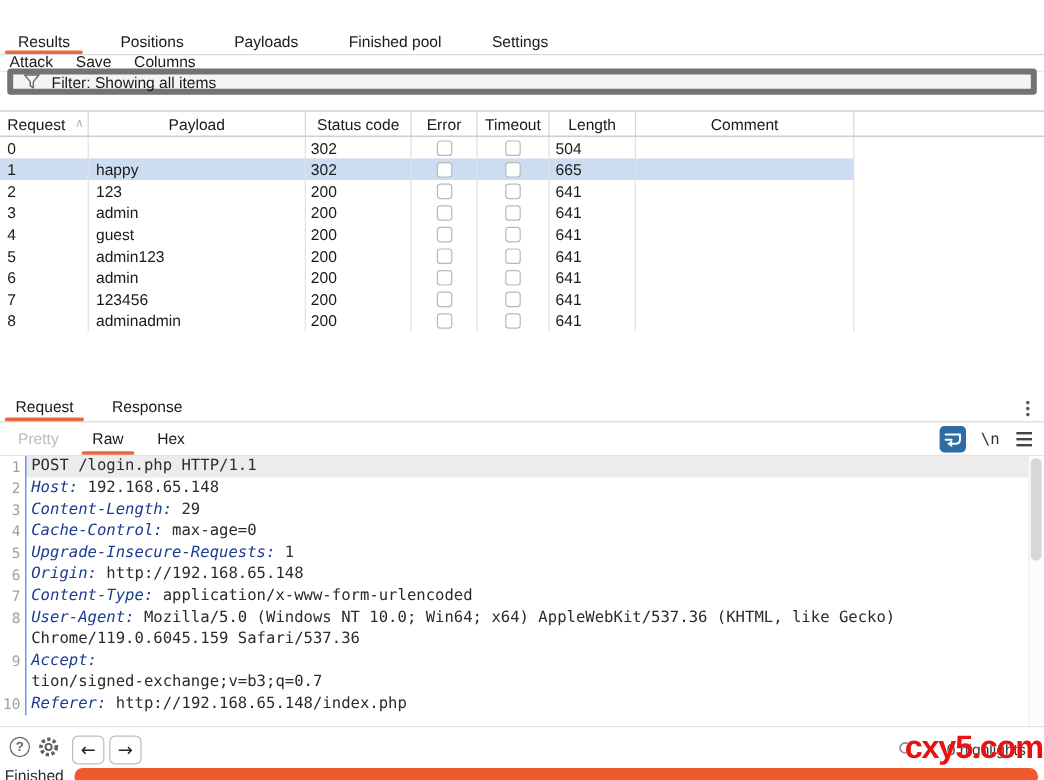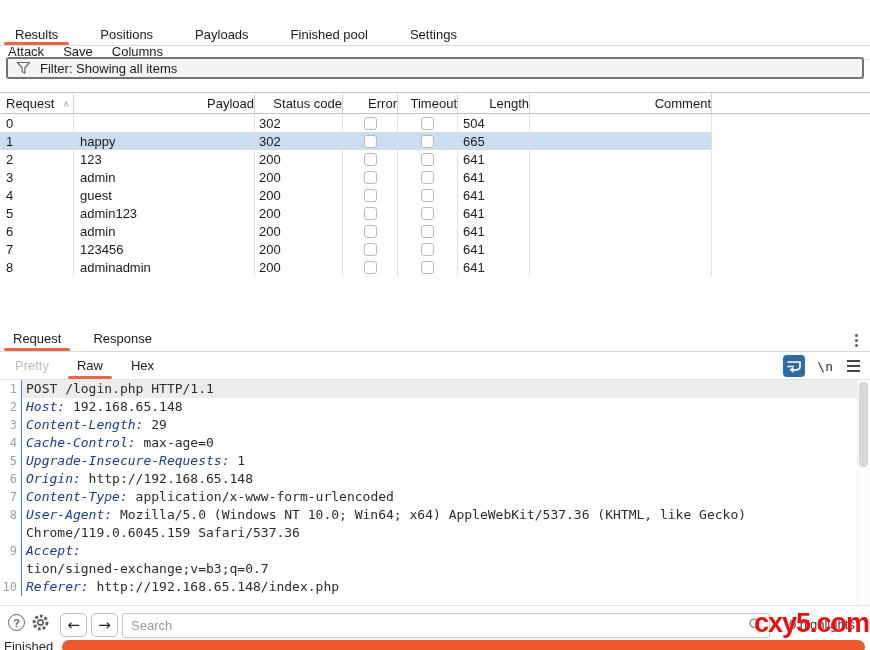--- a/index.html
+++ b/index.html
@@ -17,28 +17,28 @@
   
   .tabbar { position:absolute; top:24px; left:0; right:0; height:22px;
             border-bottom:1px solid #d9d9d9; display:flex; align-items:stretch;
             padding-left:2px; gap:16px; background:#fff; }
   .tab { position:relative; display:flex; align-items:center; padding:0 13px; }
   .tab.active::after { content:""; position:absolute; left:2px; right:2px; bottom:0;
             height:3px; border-radius:2px; background:var(--accent,#e8683f); }
 
   
   .filter-pill { position:absolute; top:57px; left:6px; width:858px; height:22px;
-            border:2px solid #737373; border-radius:3px; background:#f4f4f4;
+            border:5px solid #737373; border-radius:3px; background:#f4f4f4;
             display:flex; align-items:center; padding-left:8px; gap:9px; }
 
   
   .rtable { position:absolute; top:92px; left:0; right:0; background:#fff; }
   .thead { display:flex; height:22px; border-top:1px solid #c2c2c2;
            border-bottom:1px solid #c2c2c2; }
-  .th { display:flex; align-items:center; justify-content:flex-end;
+  .th { display:flex; align-items:center; justify-content:center;
         border-right:1px solid #d6d6d6; height:100%; }
   .th.first { justify-content:flex-start; padding-left:6px; }
   .sort-arrow { color:#b3b3b3; font-size:10px; margin-left:8px; font-family:"DejaVu Sans",sans-serif; }
   .tr { display:flex; height:18px; }
   .td { border-right:1px solid #e0e0e0; height:100%; line-height:17px;
         white-space:nowrap; overflow:hidden; display:flex; align-items:center; }
   .c0{width:74px} .c1{width:181px} .c2{width:88px} .c3{width:55px}
   .c4{width:60px} .c5{width:72px} .c6{width:182px} .c7{flex:1; border-right:none;}
   .td.c0{padding-left:6px} .td.c1{padding-left:6px} .td.c2{padding-left:4px}
   .td.c5{padding-left:5px}
@@ -387,21 +387,20 @@
   <div class="search-row">
     <span class="help-icon">?</span>
     <span class="gear-icon">
       <svg width="19" height="19" viewBox="0 0 19 19">
         <circle cx="9.5" cy="9.5" r="6.4" fill="none" stroke="#5f5f5f" stroke-width="3" stroke-dasharray="2.7 2.1"></circle>
         <circle cx="9.5" cy="9.5" r="2.6" fill="none" stroke="#5f5f5f" stroke-width="1.6"></circle>
       </svg>
     </span>
     <span class="nav-btn nav-prev">←</span>
     <span class="nav-btn nav-next">→</span>
-    <input class="search-input" type="text" placeholder="Search" style="">
     <span class="search-glass">
       <svg width="15" height="15" viewBox="0 0 15 15">
         <circle cx="6.3" cy="6.3" r="4.2" fill="none" stroke="#8d8d8d" stroke-width="1.4"></circle>
         <line x1="9.5" y1="9.5" x2="13" y2="13" stroke="#8d8d8d" stroke-width="1.4" stroke-linecap="round"></line>
       </svg>
     </span>
     <span class="highlights">0 highlights</span>
   </div>
 
   <div class="status-row">

